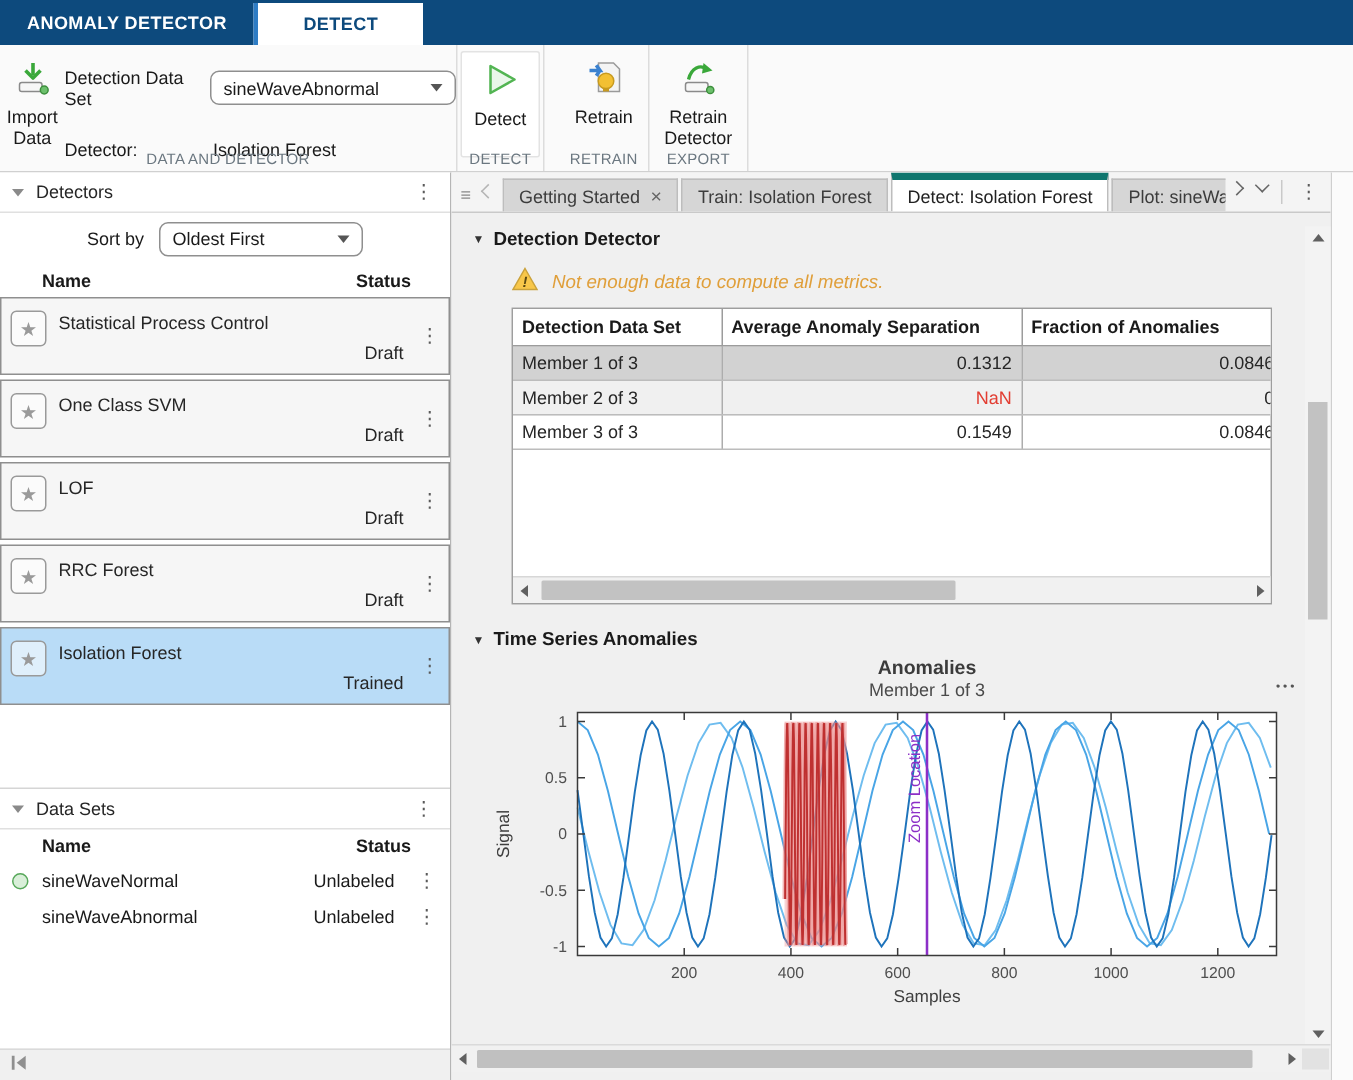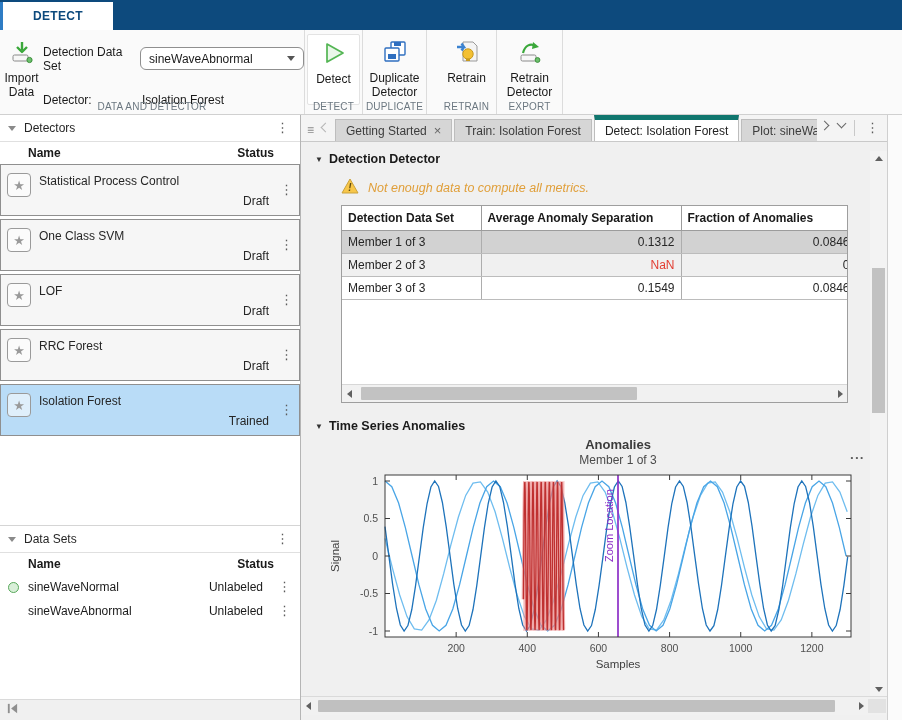--- a/index.html
+++ b/index.html
@@ -125,20 +125,21 @@
   .tick-label{font-size:10.5px;fill:#4f4f4f;}
   .ax-label{font-size:11.5px;fill:#3f3f3f;}
   .zoom-text{font-size:11px;}
 </style>
 </head>
 <body>
 
 <div class="app">
 
   <div class="titlebar">
+    <div class="apptab">ANOMALY DETECTOR</div>
     <div class="apptab active">DETECT</div>
   </div>
 
   <div class="ribbon">
     <div class="rgroup g-data">
       <div class="rib-import">
         <span>
           <svg width="26" height="26" viewBox="0 0 26 26">
               <path d="M13 3 v8" stroke="#3aa83a" stroke-width="2.4" fill="none"></path>
               <path d="M8 8 l5 5 5 -5" stroke="#3aa83a" stroke-width="2.4" fill="none" stroke-linejoin="round"></path>
@@ -165,34 +166,20 @@
         <span>
           <svg width="26" height="26" viewBox="0 0 26 26">
               <polygon points="6,4 22,13 6,22" fill="#eaf7ea" stroke="#53b553" stroke-width="1.7" stroke-linejoin="round"></polygon>
             </svg>
         </span>
         <span class="rlabel">Detect</span>
       </div>
       <div class="seclabel">DETECT</div>
     </div>
 
-    <div class="rgroup g-dup">
-      <div class="rib-btn">
-        <span>
-          <svg width="26" height="26" viewBox="0 0 26 26">
-              <rect x="9" y="3" width="14" height="13" rx="1" fill="#fff" stroke="#2f6fc0" stroke-width="1.4"></rect>
-              <rect x="12" y="3" width="7" height="4" fill="#2f6fc0"></rect>
-              <rect x="3" y="9" width="14" height="13" rx="1" fill="#fff" stroke="#2f6fc0" stroke-width="1.4"></rect>
-              <rect x="6" y="15" width="8" height="5" fill="#2f6fc0"></rect>
-            </svg>
-        </span>
-        <span class="rlabel">Duplicate Detector</span>
-      </div>
-      <div class="seclabel">DUPLICATE</div>
-    </div>
 
     <div class="rgroup g-retrain">
       <div class="rib-btn">
         <span>
           <svg width="26" height="26" viewBox="0 0 26 26">
               <path d="M9 3 h10 l4 4 v15 h-14 z" fill="#f4f4f4" stroke="#9a9a9a"></path>
               <circle cx="14" cy="15" r="5.2" fill="#f3c033" stroke="#c79a20"></circle>
               <rect x="12" y="19.5" width="4" height="2.5" fill="#c79a20"></rect>
               <path d="M3 8 h7 l-2.5,-3.5 M10 8 l-2.5,3.5" stroke="#3b82d0" stroke-width="2.4" fill="none"></path>
             </svg>
@@ -219,20 +206,27 @@
     <div class="ribspacer"></div>
   </div>
 
   <div class="workspace">
 
     <div class="left-panel">
       <div class="phdr">
         <span class="tri-down"></span>
         <span class="ptitle">Detectors</span>
         <span class="kebab">⋮</span>
+      </div>
+      <div class="sortrow">
+        <span>Sort by</span>
+        <div class="sortcombo">
+          <span>Oldest First</span>
+          <span class="caret"></span>
+        </div>
       </div>
       <div class="lcols">
         <span class="c1">Name</span>
         <span class="c2">Status</span>
       </div>
       <div id="detector-list">
           <div class="card">
             <span class="star-btn">★</span>
             <span class="cname">Statistical Process Control</span>
             <span class="cstatus">Draft</span>

